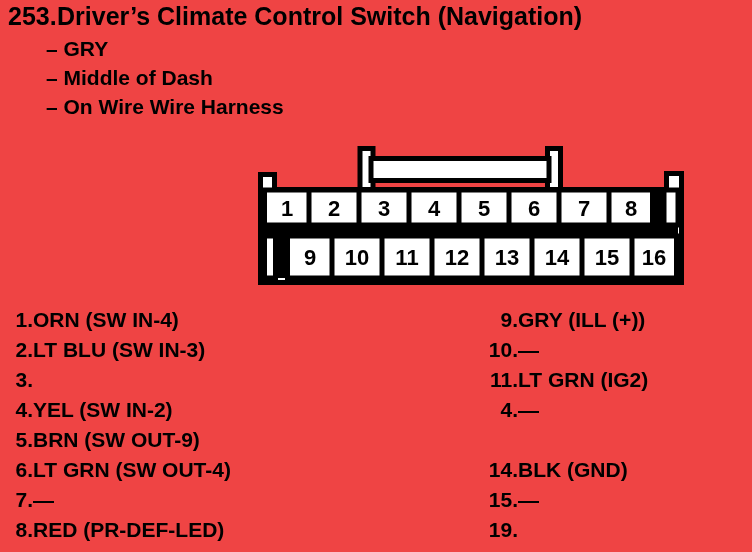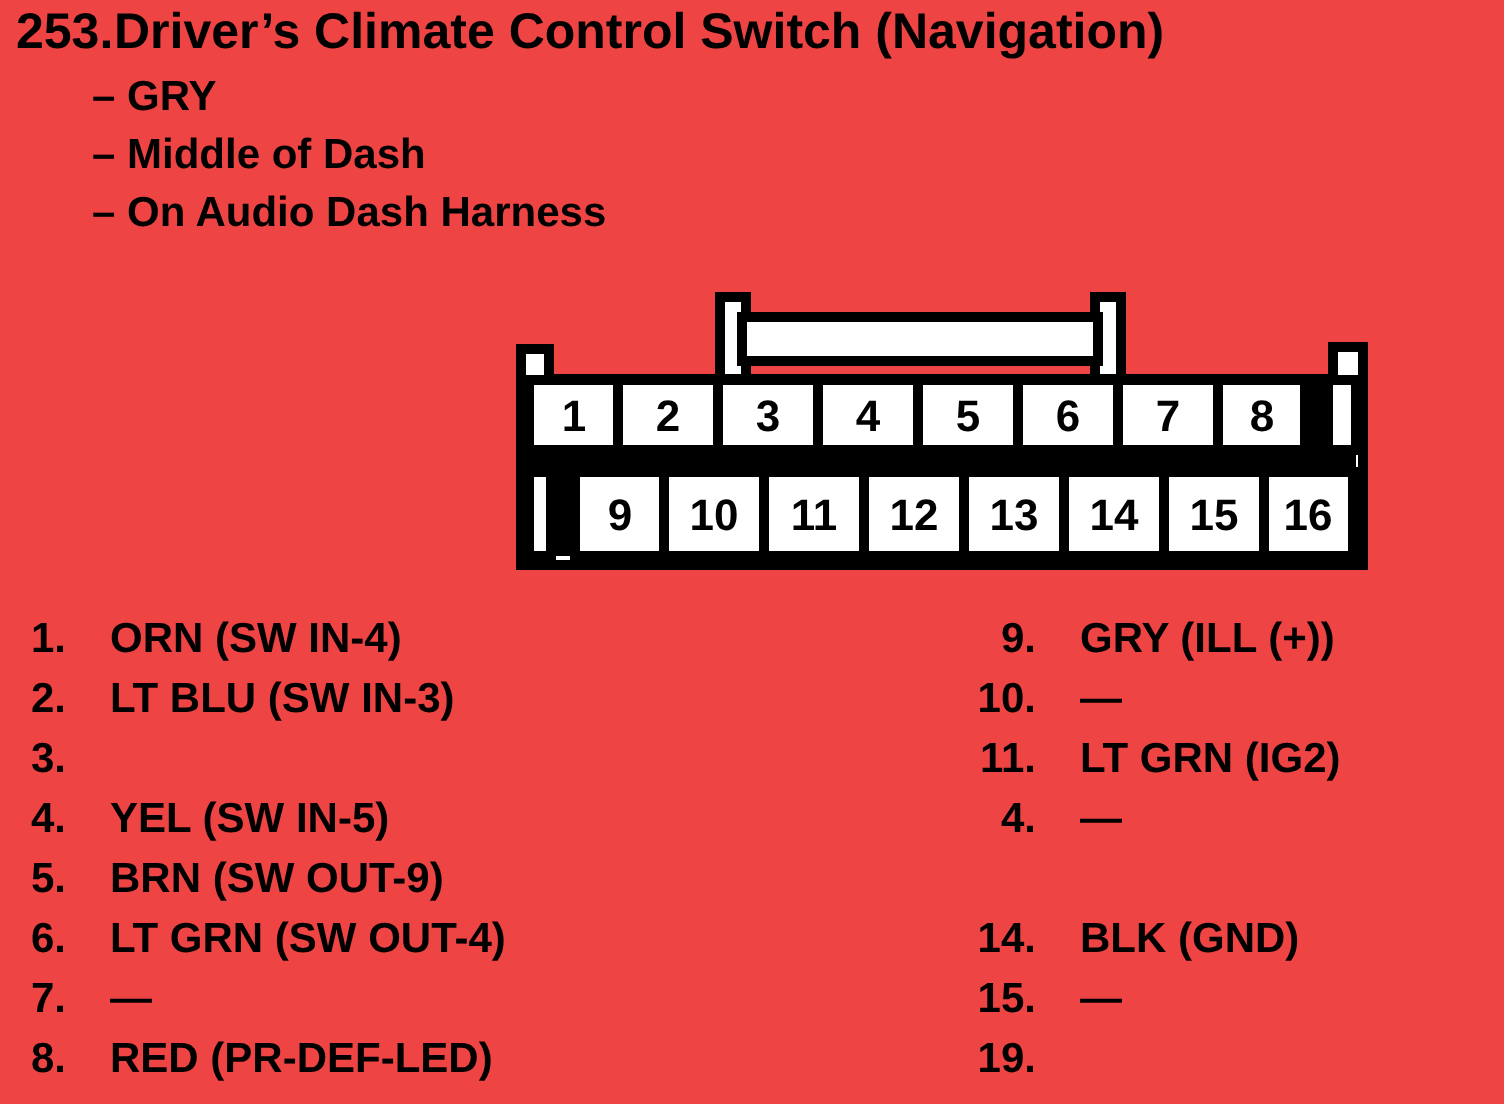--- a/index.html
+++ b/index.html
@@ -75,36 +75,36 @@
     font-weight: 700;
     line-height: 30px;
     white-space: nowrap;
   }
   .pin-col.left  { left: 8px; }
   .pin-col.right { left: 460px; }
   .pin-row { display: flex; height: 30px; }
   .pin-num { text-align: right; flex: none; }
   .pin-col.left  .pin-num { width: 25px; }
   .pin-col.right .pin-num { width: 58px; }
-  .pin-label { margin-left: 22px; text-align: center; }
+  .pin-label { margin-left: 0; text-align: center; }
 </style>
 </head>
 <body>
 
 <div class="page">
 
   <div class="title-row">
     <span class="item-no">253.</span>
     <span>Driver’s Climate Control Switch (Navigation)</span>
   </div>
 
   <div class="details">
     <div>– GRY</div>
     <div>– Middle of Dash</div>
-    <div>– On Audio Dash Harness</div>
+    <div>– On Wire Wire Harness</div>
   </div>
 
   <svg class="connector-svg" viewBox="0 0 440 152">
 
     <rect class="outline" x="110" y="6.5" width="13" height="43"></rect>
     <rect class="outline" x="297.5" y="6.5" width="13" height="43"></rect>
 
     <rect class="outline" x="121" y="16.5" width="178" height="22"></rect>
 
     <path class="outline" d="M 10.5 140.5 L 10.5 32.5 L 24.5 32.5 L 24.5 47.5 L 416.5 47.5 L 416.5 31.5 L 431.5 31.5 L 431.5 140.5 Z"></path>
@@ -163,21 +163,21 @@
     </div>
     <div class="pin-row">
       <span class="pin-num">2.</span>
       <span class="pin-label">LT BLU (SW IN-3)</span>
     </div>
     <div class="pin-row">
       <span class="pin-num">3.</span>
     </div>
     <div class="pin-row">
       <span class="pin-num">4.</span>
-      <span class="pin-label">YEL (SW IN-5)</span>
+      <span class="pin-label">YEL (SW IN-2)</span>
     </div>
     <div class="pin-row">
       <span class="pin-num">5.</span>
       <span class="pin-label">BRN (SW OUT-9)</span>
     </div>
     <div class="pin-row">
       <span class="pin-num">6.</span>
       <span class="pin-label">LT GRN (SW OUT-4)</span>
     </div>
     <div class="pin-row">

